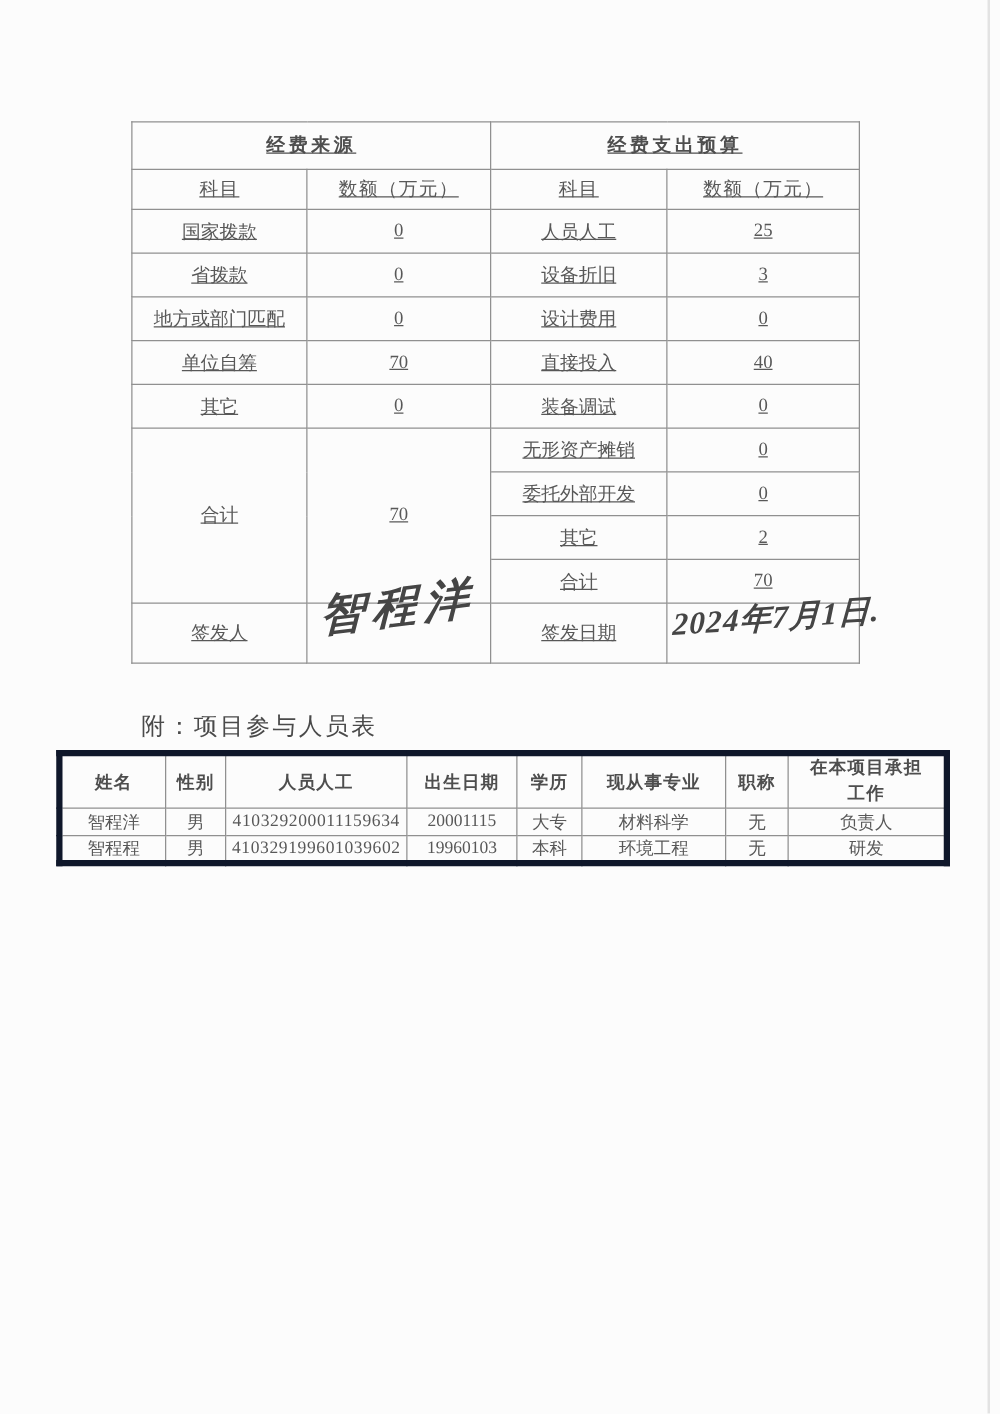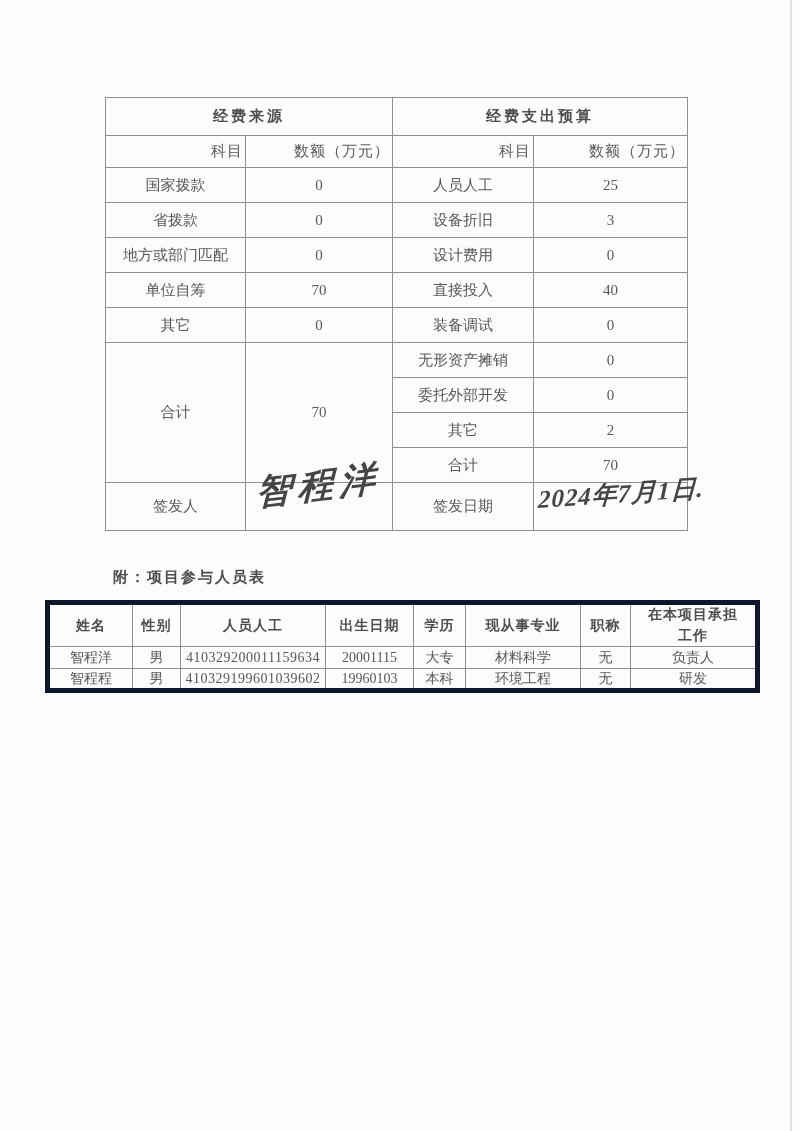--- a/index.html
+++ b/index.html
@@ -8,40 +8,40 @@
     font-family:"Liberation Serif","DejaVu Serif",serif;color:#565656;
   }
   .scan-edge{
     position:absolute;left:790px;top:0;width:2px;height:1131px;background:#e3e3e3;
   }
   table{border-collapse:collapse;table-layout:fixed;}
   td{border:1px solid #909090;text-align:center;vertical-align:middle;
      padding:0 2px;overflow:visible;}
   
   .budget{position:absolute;left:105px;top:97px;width:582px;border:1px solid #777;}
-  .budget td{font-size:15px;color:#585858;}
+  .budget td{font-size:15px;color:#585858;text-decoration:underline;}
   .budget .hdr{font-weight:bold;letter-spacing:3px;color:#4e4e4e;font-size:15px;}
-  .budget .sub{letter-spacing:1px;text-align:right;}
+  .budget .sub{letter-spacing:1px;}
   .r-head{height:38px;} .r-sub{height:32px;} .r-data{height:35px;} .r-sig{height:48px;}
   .sig-cell,.date-cell{position:relative;}
   .handwrite{
     position:absolute;white-space:nowrap;color:#454545;
     font-style:italic;font-weight:bold;pointer-events:none;
   }
   .signature{
     left:10px;top:-14px;font-size:36px;letter-spacing:6px;
     transform:rotate(-7deg) skewX(-8deg);transform-origin:left center;
   }
   .hand-date{
     left:4px;top:0px;font-size:25px;letter-spacing:1px;
     transform:rotate(-4deg) skewX(-6deg);transform-origin:left center;
   }
   
   .attach-title{
-    position:absolute;left:113px;top:568px;font-size:15px;font-weight:bold;
+    position:absolute;left:113px;top:568px;font-size:19px;font-weight:normal;
     letter-spacing:2px;color:#4a4a4a;
   }
   
   .participants{position:absolute;left:45px;top:600px;width:710px;border:5px solid #0f172a;}
   .participants td{font-size:14px;color:#585858;}
   .participants .p-hdr{font-weight:bold;color:#4e4e4e;letter-spacing:1px;}
   .p-head-row{height:44px;} .p-data-row{height:22px;}
   .wrap-6{display:inline-block;width:90px;line-height:1.45;}
   .idnum{letter-spacing:0.5px;margin-left:21px;}
 </style>

